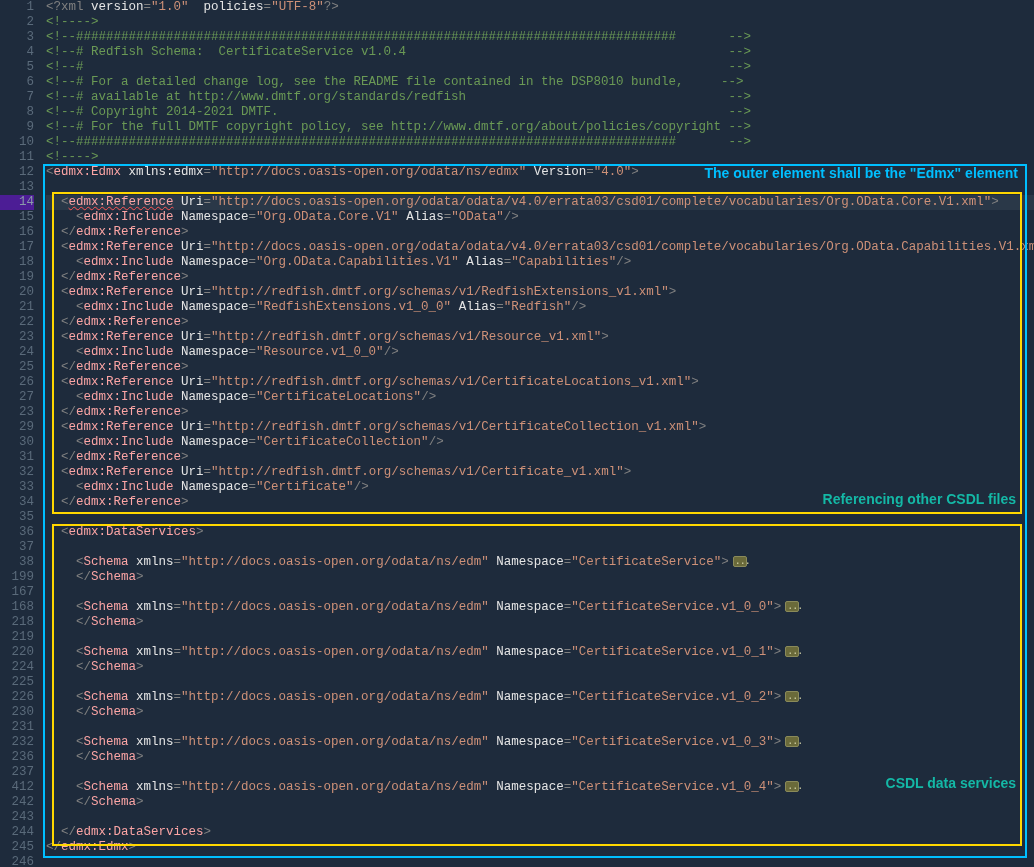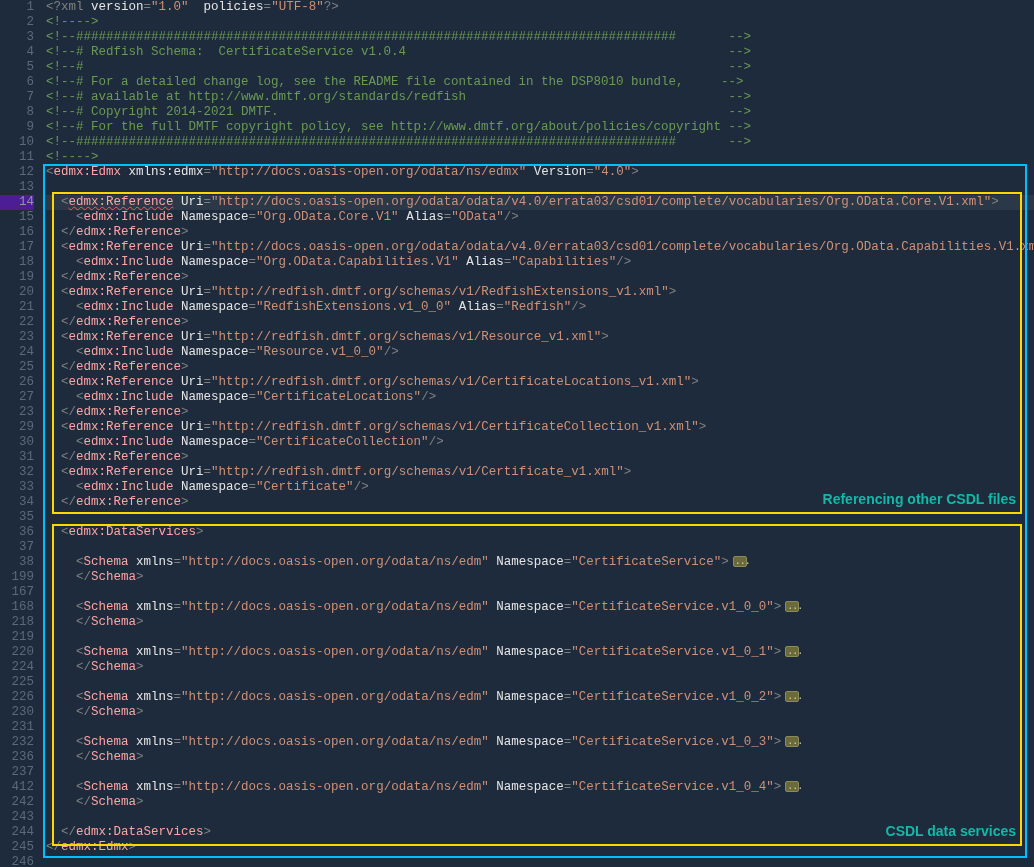--- a/index.html
+++ b/index.html
@@ -146,15 +146,16 @@
     <div class="line">    <span class="p">&lt;/</span><span class="t">Schema</span><span class="p">&gt;</span></div>
     <div class="line"></div>
     <div class="line">  <span class="p">&lt;/</span><span class="t">edmx:DataServices</span><span class="p">&gt;</span></div>
     <div class="line"><span class="p">&lt;/</span><span class="t">edmx:Edmx</span><span class="p">&gt;</span></div>
     <div class="line"></div>
   </div>
 
   <div class="box-cyan" style="top:164px;left:43px;width:984px;height:694px"></div>
   <div class="box-yellow" style="top:192px;left:52px;width:970px;height:322px"></div>
   <div class="box-yellow" style="top:524px;left:52px;width:970px;height:322px"></div>
+  <div class="label cyan" style="top:166px;right:16px">The outer element shall be the "Edmx" element</div>
   <div class="label yellow" style="top:492px;right:18px">Referencing other CSDL files</div>
-  <div class="label yellow" style="top:824px;right:18px">CSDL data services</div>
+  <div class="label yellow" style="top:776px;right:18px">CSDL data services</div>
 </div>
 
 </body></html>

